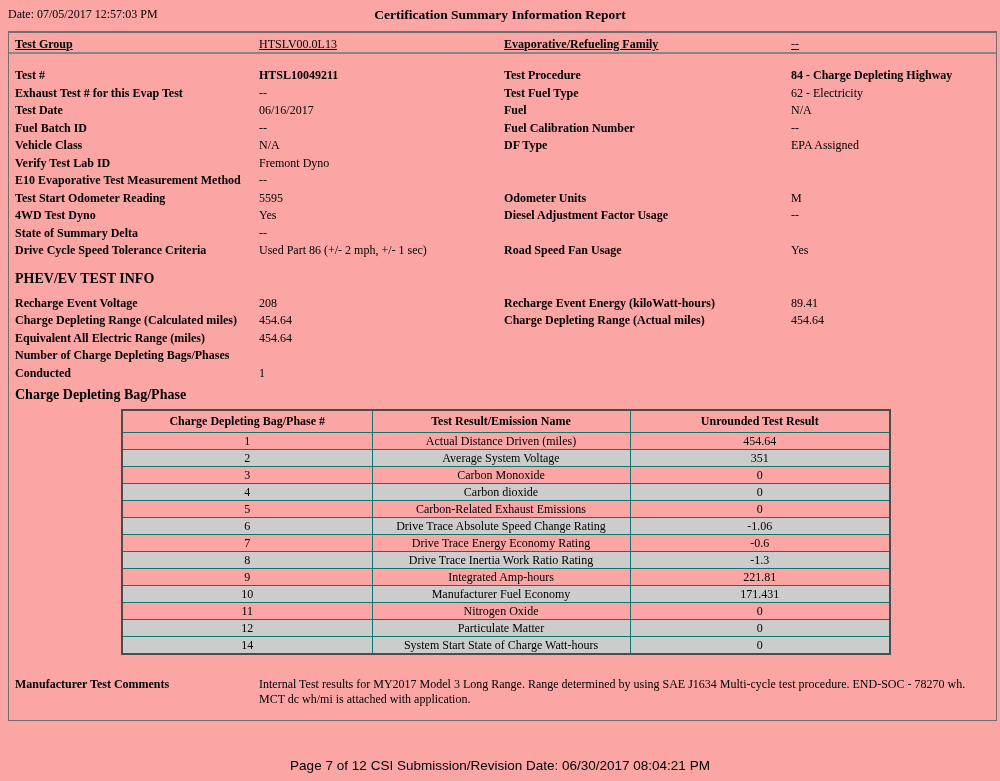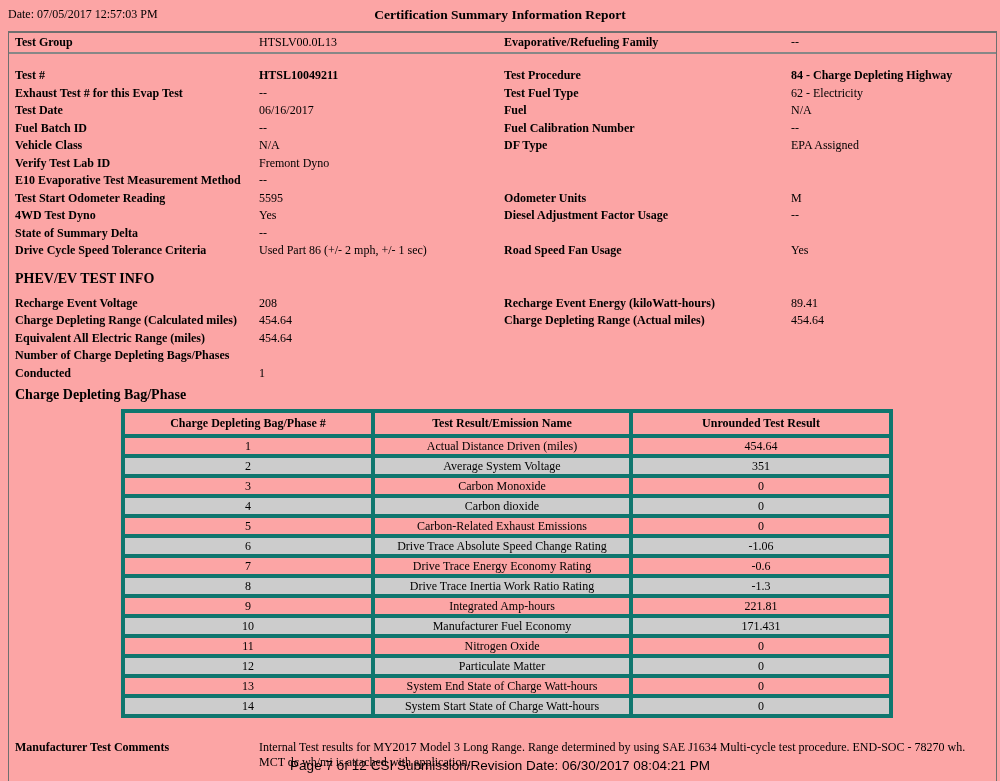--- a/index.html
+++ b/index.html
@@ -10,41 +10,41 @@
   }
   .page-header{position:relative;height:24px;padding-top:7px;}
   .report-date{position:absolute;left:8px;top:7px;font-size:12px;}
   .report-title{text-align:center;font-weight:bold;font-size:13.5px;}
 
   .outer-box{
     margin:0 3px 0 8px;
     border:1px solid #6f6f6f;border-top-width:2px;
     padding-bottom:14px;
   }
-  .tg-row{display:flex;align-items:center;height:19px;border-bottom:2px solid #878787;font-size:12px;}
+  .tg-row{display:flex;align-items:flex-end;height:19px;border-bottom:2px solid #878787;font-size:12px;text-decoration:underline;}
 
   .c1l{width:244px;padding-left:6px;font-weight:bold;box-sizing:content-box;}
   .c1v{width:245px;}
   .c2l{width:287px;font-weight:bold;}
   .c2v{flex:1;}
 
   .content{padding-top:13px;}
   .info-row{display:flex;font-size:12px;line-height:17.5px;}
   .info-row.bold-values .c1v,.info-row.bold-values .c2v{font-weight:bold;}
   .info-row.align-end{align-items:flex-end;justify-content:center;}
 
   .section-heading{font-size:14px;font-weight:bold;padding-left:6px;line-height:18px;margin:10px 0 7px 0;}
   .section-heading.second{margin:4px 0 5px 0;}
 
   table.bag{
     border-collapse:collapse;table-layout:fixed;
     margin:5px 0 0 112px;width:768px;
     border:2px solid #4c4c4c;font-size:12px;
   }
-  table.bag th,table.bag td{border:4px solid #0f766e;text-align:center;padding:0 2px;overflow:hidden;}
+  table.bag th,table.bag td{border:1px solid #0f766e;text-align:center;padding:0 2px;overflow:hidden;}
   table.bag th{height:21px;font-weight:bold;}
   table.bag td{height:16px;line-height:16px;}
   table.bag tr.stripe td{background:var(--stripe,#cccccc);}
 
   .comments-row{display:flex;margin-top:22px;font-size:12px;line-height:14.5px;}
   .comments-row .comments-text{flex:1;padding-right:14px;}
 
   .footer{
     position:absolute;left:0;bottom:8px;width:100%;text-align:center;
     font-family:"Liberation Sans","DejaVu Sans",sans-serif;font-size:13.5px;
@@ -239,25 +239,20 @@
             <tr>
               <td>11</td>
               <td>Nitrogen Oxide</td>
               <td>0</td>
             </tr>
             <tr class="stripe">
               <td>12</td>
               <td>Particulate Matter</td>
               <td>0</td>
             </tr>
-            <tr>
-              <td>13</td>
-              <td>System End State of Charge Watt-hours</td>
-              <td>0</td>
-            </tr>
             <tr class="stripe">
               <td>14</td>
               <td>System Start State of Charge Watt-hours</td>
               <td>0</td>
             </tr>
           </tbody>
       </table>
 
       <div class="comments-row">
         <div class="c1l">Manufacturer Test Comments</div>

